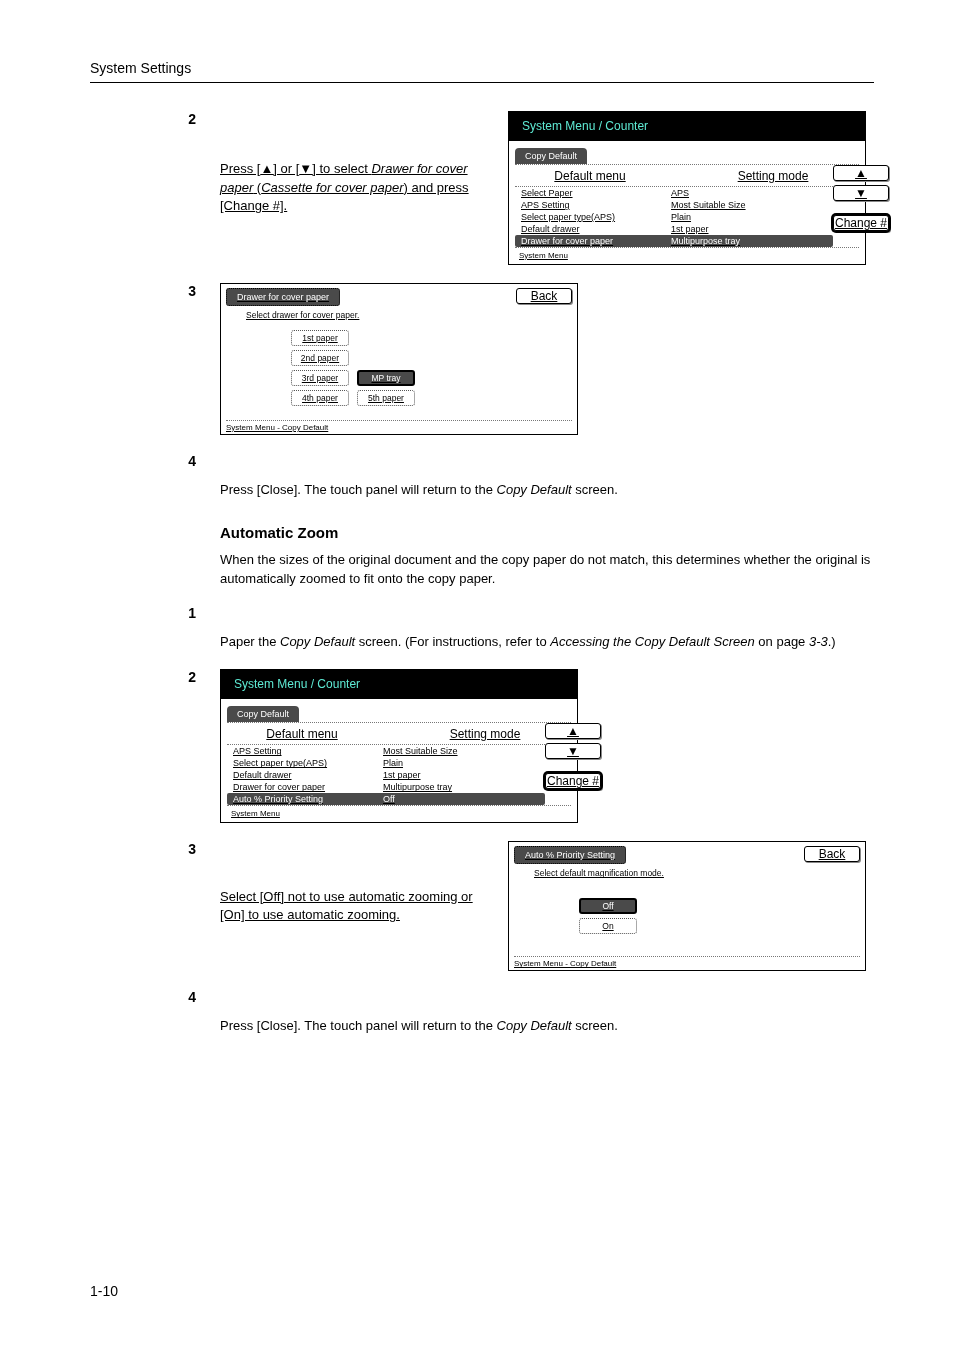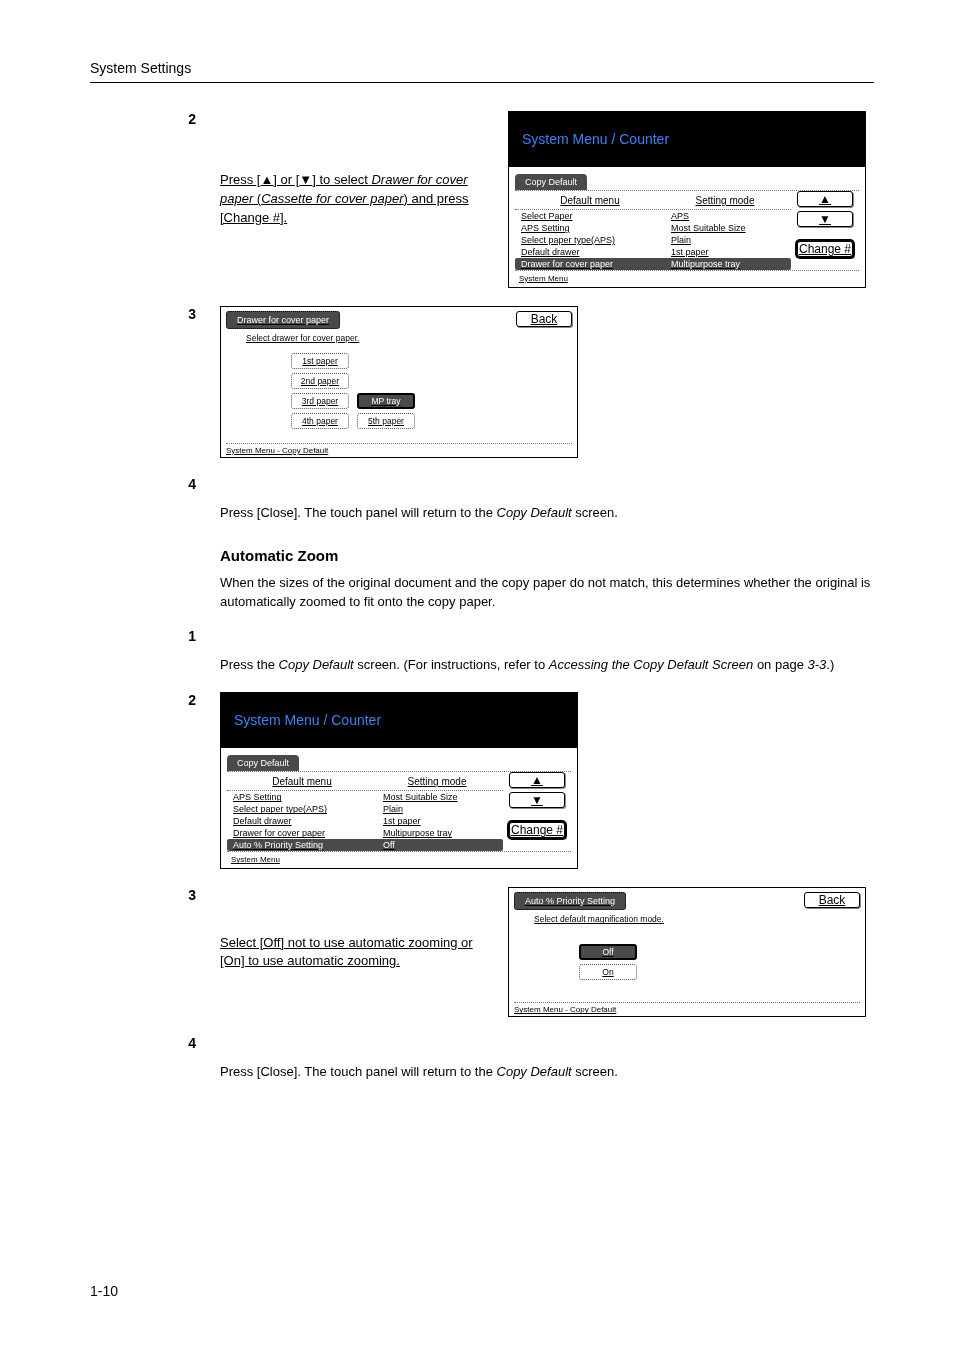--- a/index.html
+++ b/index.html
@@ -73,45 +73,46 @@
     left: 90px;
     font-size: 14px;
   }
   
   .panel {
     width: 358px;
     flex-shrink: 0;
   }
   .panel-title {
     background: #000;
-    color: #3b82f6;
-    font-size: 14px;
-    padding: 20px 14px;
+    color: #5eead4;
+    font-size: 12px;
+    padding: 8px 14px;
   }
   .panel-inner {
     border: 1px solid #000;
     border-top: none;
     background: #fff;
     padding: 6px 6px 2px 6px;
   }
   .cd-tab {
     display: inline-block;
     background: #4a4a4a;
     color: #fff;
     font-size: 9px;
     padding: 3px 10px;
     border-radius: 4px 4px 0 0;
   }
   .sep-line {
     border-top: 1px dotted #777;
   }
   .cd-headrow {
     display: flex;
-    font-size: 10px;
+    font-size: 12px;
     padding: 4px 0 3px;
+    gap: 48px;
   }
   .cd-headrow > div { text-align: center; }
   .col-a { width: 150px; }
   .col-b { width: 120px; }
   .cd-row {
     display: flex;
     font-size: 9px;
     padding: 1px 0 1px 6px;
     align-items: center;
   }
@@ -310,21 +311,21 @@
       <span>Press [Close]. The touch panel will return to the </span><span class="italic">Copy Default</span><span> screen.</span>
     </div>
   </div>
 
   <div class="section-heading">Automatic Zoom</div>
   <div class="para">When the sizes of the original document and the copy paper do not match, this determines whether the original is automatically zoomed to fit onto the copy paper.</div>
 
   <div class="step-row">
     <div class="step-num">1</div>
     <div class="step-body step-text">
-      <span>Press the </span><span class="italic">Copy Default</span><span> screen. (For instructions, refer to </span><span class="italic">Accessing the Copy Default Screen</span><span> on page </span><span class="italic">3-3</span><span>.)</span>
+      <span>Paper the </span><span class="italic">Copy Default</span><span> screen. (For instructions, refer to </span><span class="italic">Accessing the Copy Default Screen</span><span> on page </span><span class="italic">3-3</span><span>.)</span>
     </div>
   </div>
 
   <div class="step-row">
     <div class="step-num">2</div>
     <div class="step-body two-col">
       <div class="panel">
         <div class="panel-title">System Menu / Counter</div>
         <div class="panel-inner">
           <span class="cd-tab">Copy Default</span>

